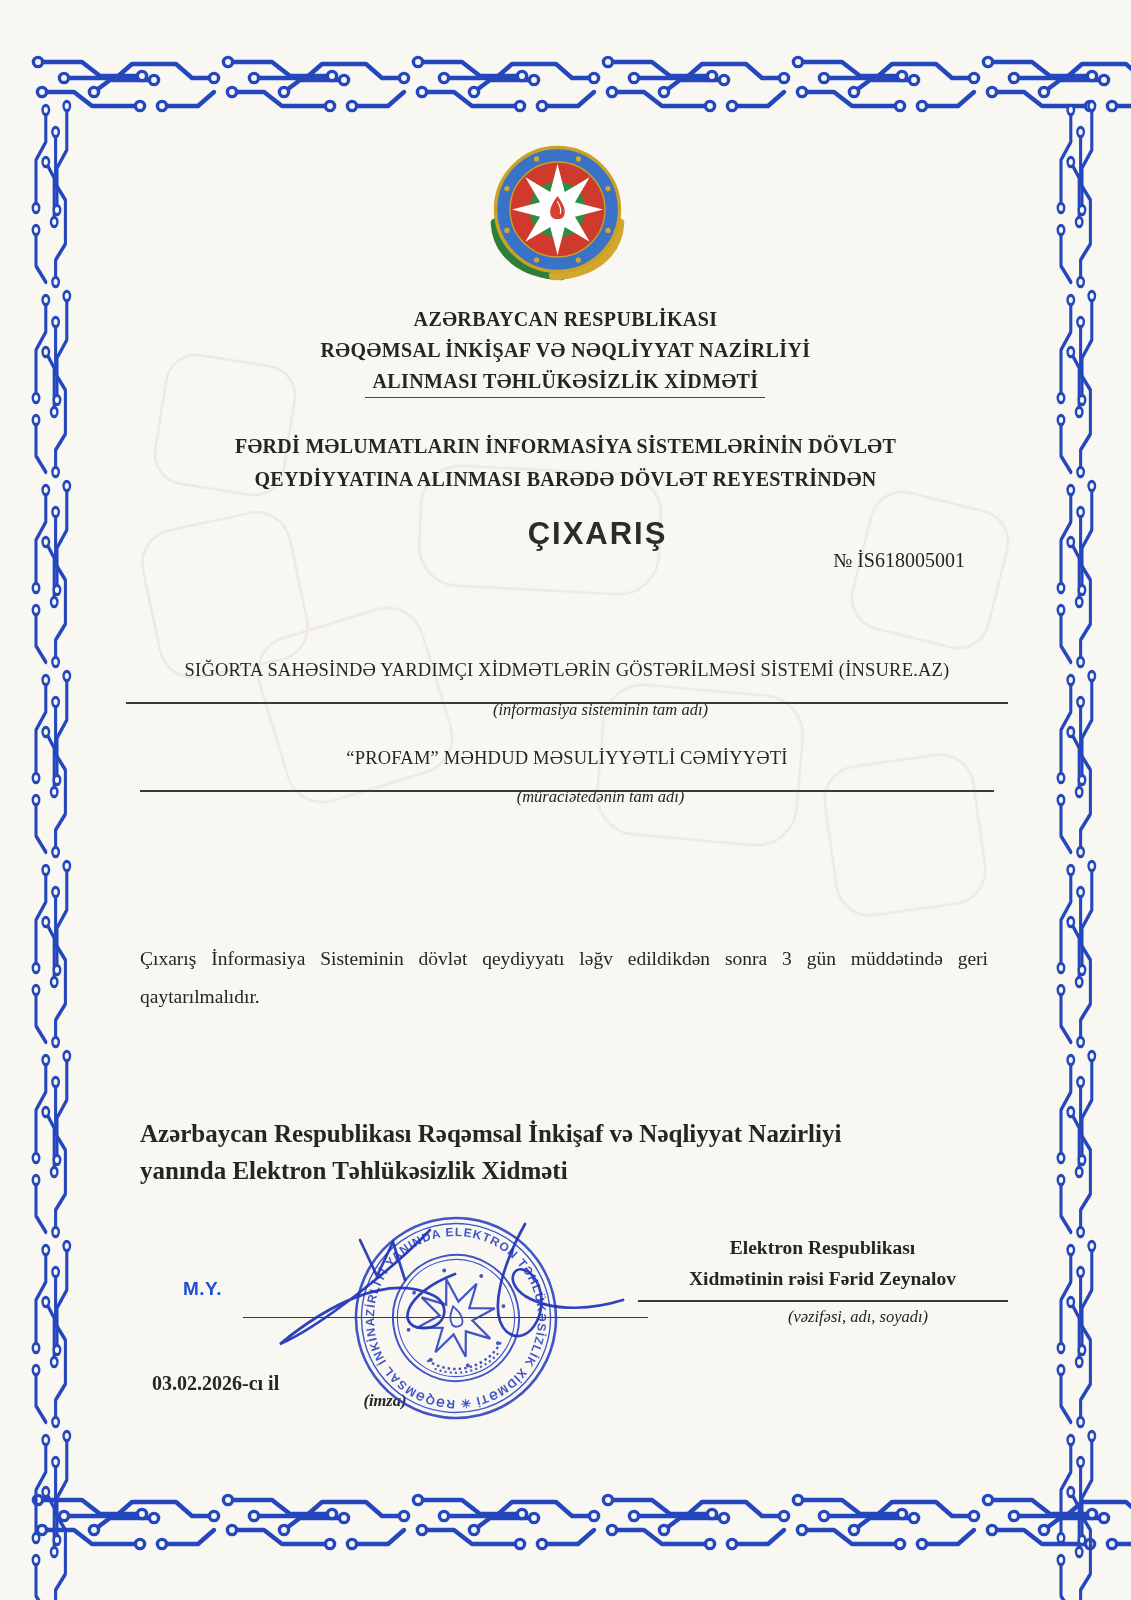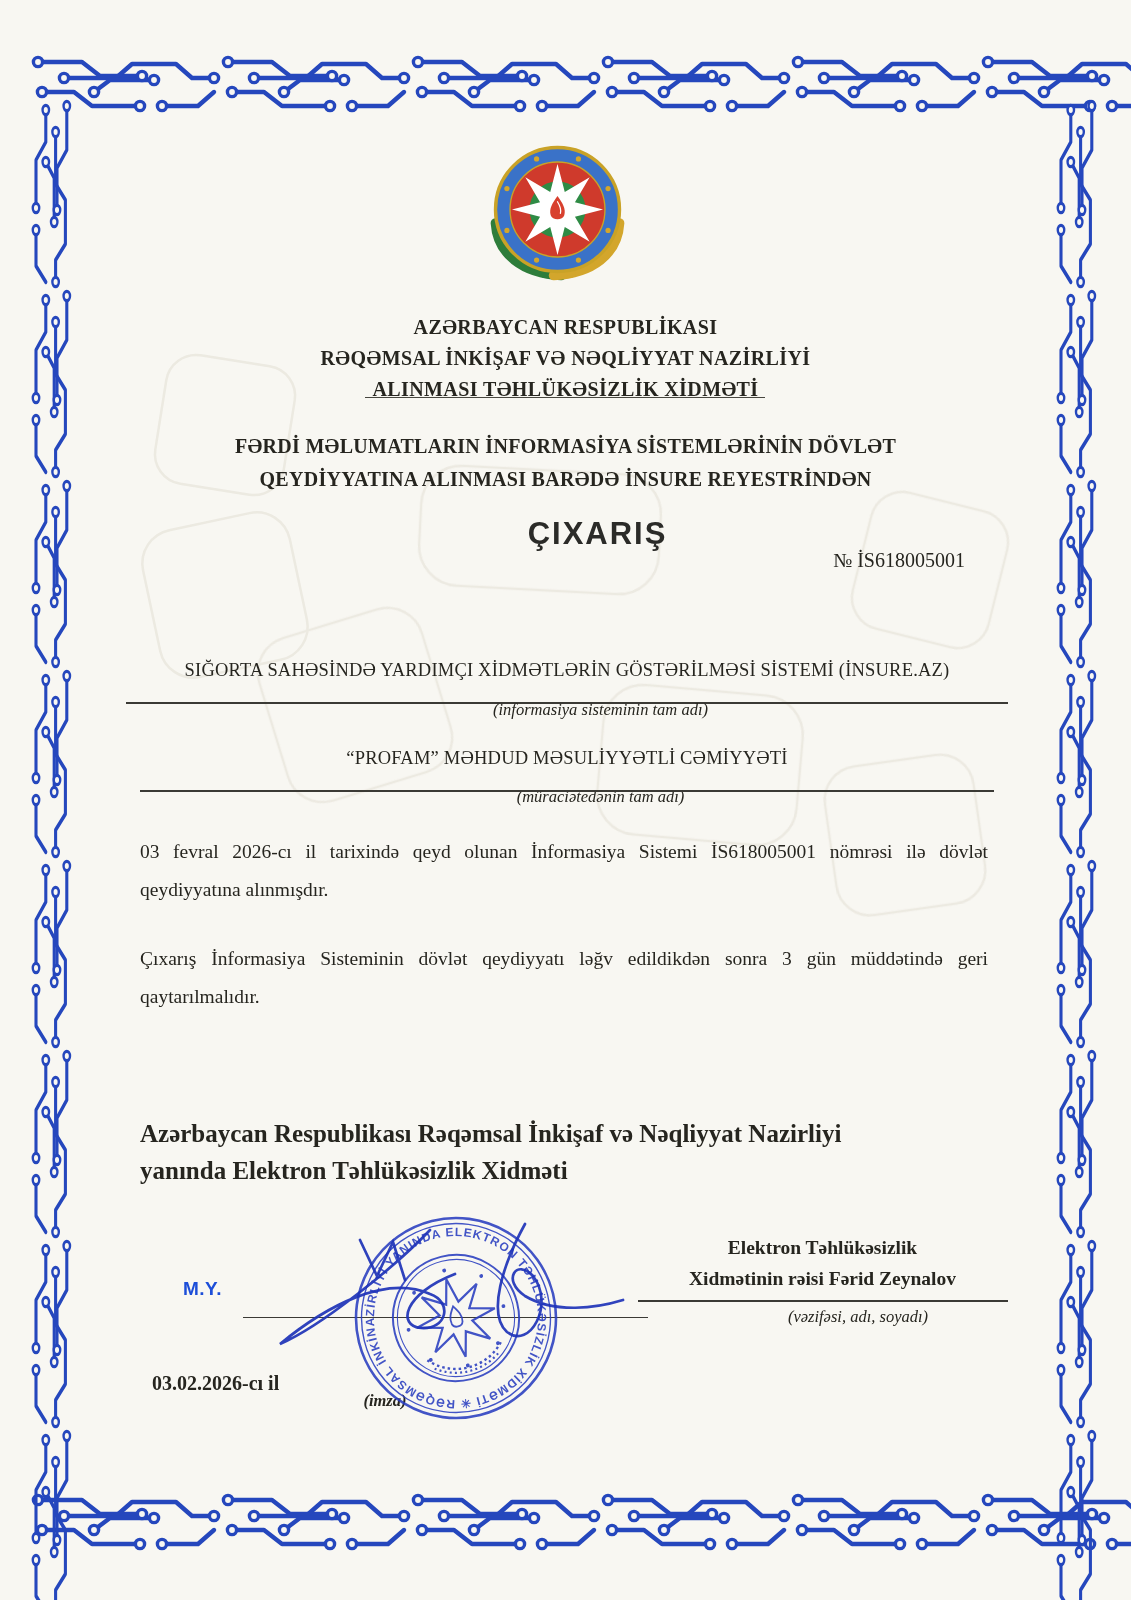--- a/index.html
+++ b/index.html
@@ -146,44 +146,43 @@
       <circle cx="21.6" cy="-52.2" r="2.7"></circle>
         <circle cx="52.2" cy="-21.6" r="2.7"></circle>
     </g>
     <circle r="49" fill="#cf3a2c" stroke="#c9a227" stroke-width="1.4"></circle>
     <circle r="29" fill="#2f8b45"></circle>
     <polygon fill="#ffffff" points="0,-47 7.5,-18 33.2,-33.2 18,-7.5 47,0 18,7.5 33.2,33.2 7.5,18 0,47 -7.5,18 -33.2,33.2 -18,7.5 -47,0 -18,-7.5 -33.2,-33.2 -7.5,-18"></polygon>
     <path d="M0,-14 C5,-7 9,-1 7,6 C5.5,11.5 -5.5,11.5 -7,6 C-9,-1 -5,-7 0,-14 Z" fill="#d8402e"></path>
     <path d="M0,-8 C2.5,-4 4,0 3,4" stroke="#ffffff" stroke-width="1.3" fill="none" stroke-linecap="round"></path>
   </svg>
 
-  <div class="abs center hdr" style="top:312px;left:0;">
+  <div class="abs center hdr" style="top:304px;left:0;">
     <div>AZƏRBAYCAN RESPUBLİKASI</div>
     <div>RƏQƏMSAL İNKİŞAF VƏ NƏQLİYYAT NAZİRLİYİ</div>
     <div>ALINMASI TƏHLÜKƏSİZLİK XİDMƏTİ</div>
   </div>
 
   <div class="abs divider" style="top:397px;left:365px;width:400px;"></div>
 
   <div class="abs center ttl" style="top:430px;left:0;">
     <div>FƏRDİ MƏLUMATLARIN İNFORMASİYA SİSTEMLƏRİNİN DÖVLƏT</div>
-    <div>QEYDİYYATINA ALINMASI BARƏDƏ İNSURE REYESTRİNDƏN</div>
+    <div>QEYDİYYATINA ALINMASI BARƏDƏ DÖVLƏT REYESTRİNDƏN</div>
   </div>
 
   <div class="abs center doc-type" style="top:516px;left:0;">ÇIXARIŞ</div>
 
   <div class="abs num" style="top:549px;right:166px;">№ İS618005001</div>
 
   <div class="abs name-line" style="top:660px;left:126px;width:882px;">SIĞORTA SAHƏSİNDƏ YARDIMÇI XİDMƏTLƏRİN GÖSTƏRİLMƏSİ SİSTEMİ (İNSURE.AZ)</div>
   <div class="abs caption" style="top:700px;left:0;width:100%;">(informasiya sisteminin tam adı)</div>
 
   <div class="abs caption" style="top:787px;left:0;width:100%;">(müraciətedənin tam adı)</div>
   <div class="abs name-line" style="top:748px;left:140px;width:854px;">“PROFAM” MƏHDUD MƏSULİYYƏTLİ CƏMİYYƏTİ</div>
 
-  <div class="abs para" style="top:833px;left:140px;width:848px;">03 fevral 2026-cı il tarixində qeyd olunan İnformasiya Sistemi İS618005001 nömrəsi ilə dövlət qeydiyyatına alınmışdır.</div>
   <div class="abs para" style="top:940px;left:140px;width:848px;">Çıxarış İnformasiya Sisteminin dövlət qeydiyyatı ləğv edildikdən sonra 3 gün müddətində geri qaytarılmalıdır.</div>
 
   <div class="abs issuer" style="top:1115px;left:140px;width:820px;">
     <div>Azərbaycan Respublikası Rəqəmsal İnkişaf və Nəqliyyat Nazirliyi</div>
     <div>yanında Elektron Təhlükəsizlik Xidməti</div>
   </div>
 
   <div class="abs sig-line" style="top:1317px;left:243px;width:405px;z-index:1;"></div>
 
   <svg class="abs stamp-svg" style="left:343px;top:1205px;z-index:2;" width="226" height="226" viewBox="-113 -113 226 226">
@@ -220,21 +219,21 @@
       <path d="M135,28 L152,64 L168,30 L180,68"></path>
       <path d="M205,18 C170,55 95,115 55,132 C100,95 160,62 205,82 C228,90 222,118 196,116 C172,114 178,82 230,62"></path>
       <path d="M300,12 C278,52 262,102 282,120 C305,138 330,92 308,64 C292,46 276,68 300,84 C330,102 372,96 398,88"></path>
     </g>
   </svg>
 
   <div class="abs my" style="top:1278px;left:183px;z-index:4;">M.Y.</div>
   <div class="abs caption" style="top:1391px;left:280px;width:140px;z-index:1;font-weight:bold;">(imza)</div>
 
   <div class="abs official" style="top:1232px;left:630px;width:385px;">
-    <div>Elektron Təhlükəsizlik</div>
+    <div>Elektron Respublikası</div>
     <div>Xidmətinin rəisi Fərid Zeynalov</div>
   </div>
   <div class="abs official-underline" style="top:1300px;left:638px;width:370px;"></div>
   <div class="abs caption" style="top:1307px;left:638px;width:370px;">(vəzifəsi, adı, soyadı)</div>
 
   <div class="abs date" style="top:1372px;left:152px;">03.02.2026-cı il</div>
 
 </div>
 
 </body></html>

